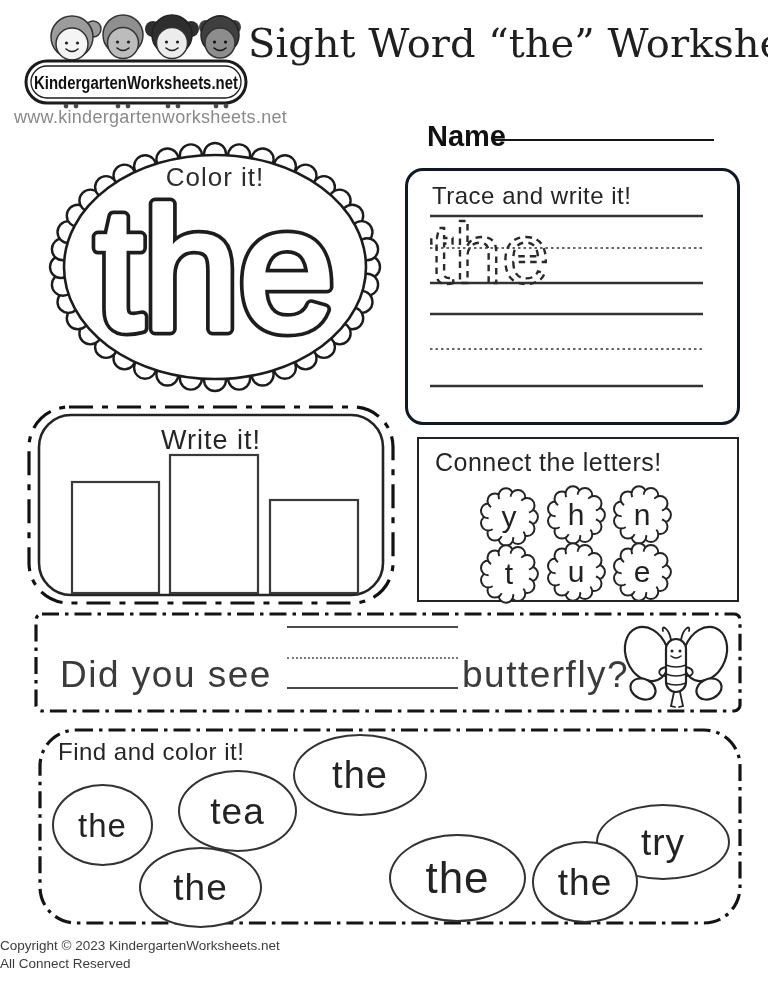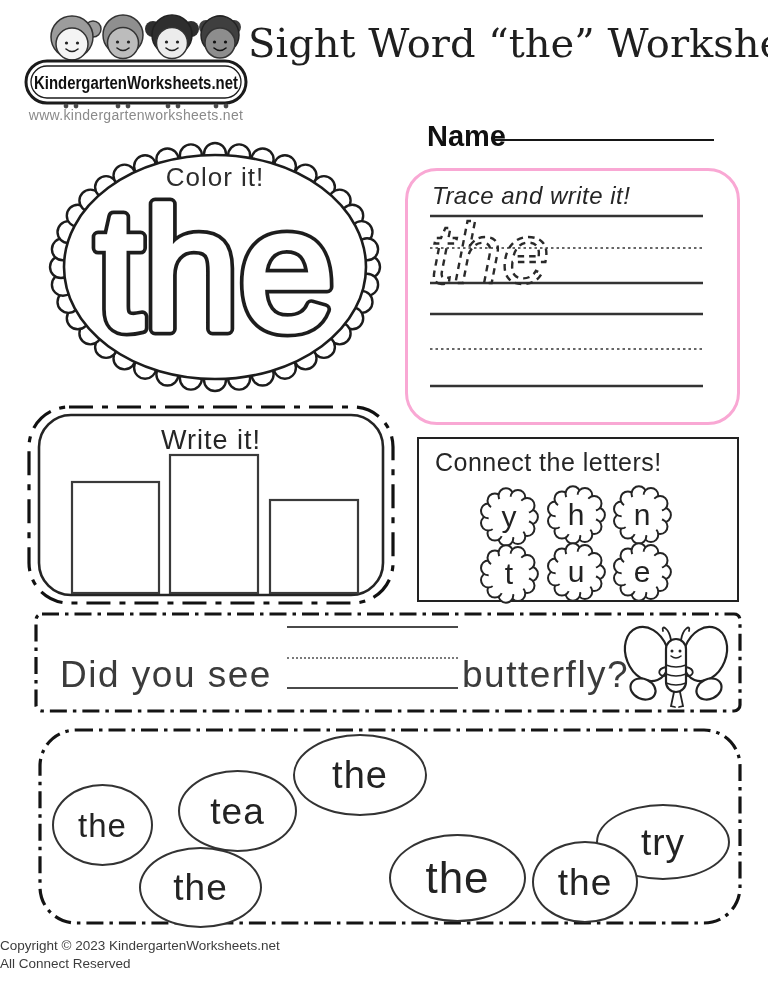--- a/index.html
+++ b/index.html
@@ -5,29 +5,29 @@
   html,body{margin:0;padding:0;background:#ffffff;}
   .page{position:relative;width:768px;height:994px;background:#fff;
         font-family:"Liberation Sans",sans-serif;color:#222;overflow:hidden;}
   .abs{position:absolute;}
   svg text{font-family:"Liberation Sans",sans-serif;}
   .heading{color:#262626;letter-spacing:.5px;}
   .page-title{font-family:"DejaVu Serif","Liberation Serif",serif;font-size:40px;
               color:#1f1f1f;text-align:center;white-space:nowrap;}
   .name-label{font-size:29px;font-weight:600;color:#101010;}
   .rule{border-bottom:2.5px solid #161616;}
-  .trace-box{border:3px solid #f9a8d4;border-radius:32px;font-style:italic;}
+  .trace-box{border:3px solid #0f172a;border-radius:18px;}
   .connect-box{border:2.5px solid #222;}
   .oval{border:2.2px solid #333;border-radius:50%;display:flex;align-items:center;
         justify-content:center;color:#232323;letter-spacing:1px;background:#fff;line-height:1;}
   .blank-line-solid{border-top:2.6px solid #4a4a4a;}
   .blank-line-dotted{border-top:2px dotted #7a7a7a;}
   .sentence-text{font-size:37px;color:#3b3b3b;letter-spacing:1.5px;line-height:1;white-space:nowrap;text-align:right;}
   .footer-text{width:768px;color:#3c3c3c;font-size:13.5px;line-height:1.35;}
-  .url-text{text-align:center;font-size:14px;color:#8a8a8a;letter-spacing:.3px;}
+  .url-text{text-align:center;font-size:18px;color:#8a8a8a;letter-spacing:.3px;}
 </style>
 </head>
 <body>
 
 <div class="page">
 
   <svg class="abs" style="left:20px;top:8px" width="232" height="102" viewBox="0 0 232 102">
     <g>
       <circle cx="73" cy="21" r="8" fill="#9c9c9c" stroke="#333" stroke-width="1.5"></circle>
       <circle cx="52" cy="29" r="21" fill="#9c9c9c" stroke="#333" stroke-width="1.5"></circle>
@@ -286,20 +286,21 @@
     <circle cx="52" cy="33" r="1.5" fill="#222"></circle>
       <circle cx="60" cy="33" r="1.5" fill="#222"></circle>
     <path d="M51,38 q5,4 10,0" fill="none" stroke="#222" stroke-width="1.5" stroke-linecap="round"></path>
     <path d="M46,49 C37,51 37,58 46,58 M66,49 C75,51 75,58 66,58" fill="none" stroke="#222" stroke-width="1.8" stroke-linecap="round"></path>
     <path d="M54,74 L51,88 L55,89 M60,74 L63,88 L59,89" fill="none" stroke="#222" stroke-width="1.8" stroke-linecap="round"></path>
   </svg>
 
   <svg class="abs" style="left:36px;top:726px" width="710" height="202" viewBox="0 0 710 202">
     <rect x="4" y="4" width="700" height="193" rx="36" fill="none" stroke="#141414" stroke-width="3.2" stroke-dasharray="17 6 3.5 6"></rect>
   </svg>
+  <div class="abs heading" style="left:58px;top:738px;font-size:24px;">Find and color it!</div>
 
   <div class="abs oval" style="left:52px;top:784px;width:97px;height:78px;font-size:33px;">the</div>
   <div class="abs oval" style="left:178px;top:770px;width:115px;height:78px;font-size:37px;">tea</div>
   <div class="abs oval" style="left:293px;top:734px;width:130px;height:78px;font-size:38px;">the</div>
   <div class="abs oval" style="left:596px;top:804px;width:130px;height:72px;font-size:37px;">try</div>
   <div class="abs oval" style="left:139px;top:847px;width:119px;height:77px;font-size:37px;">the</div>
   <div class="abs oval" style="left:389px;top:834px;width:133px;height:84px;font-size:44px;">the</div>
   <div class="abs oval" style="left:532px;top:841px;width:102px;height:78px;font-size:37px;">the</div>
 
   <div class="abs footer-text" style="left:0;top:937px;">Copyright © 2023 KindergartenWorksheets.net</div>

